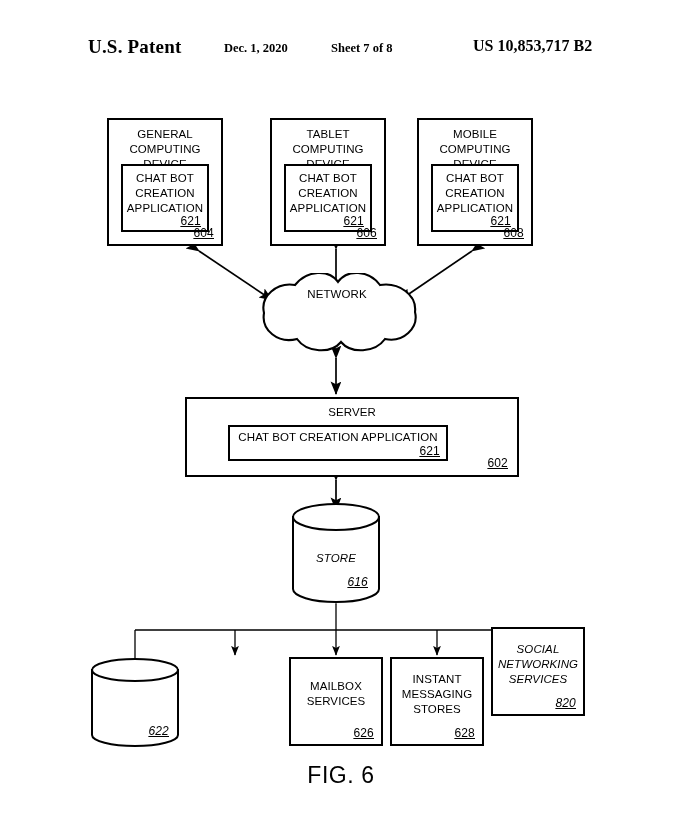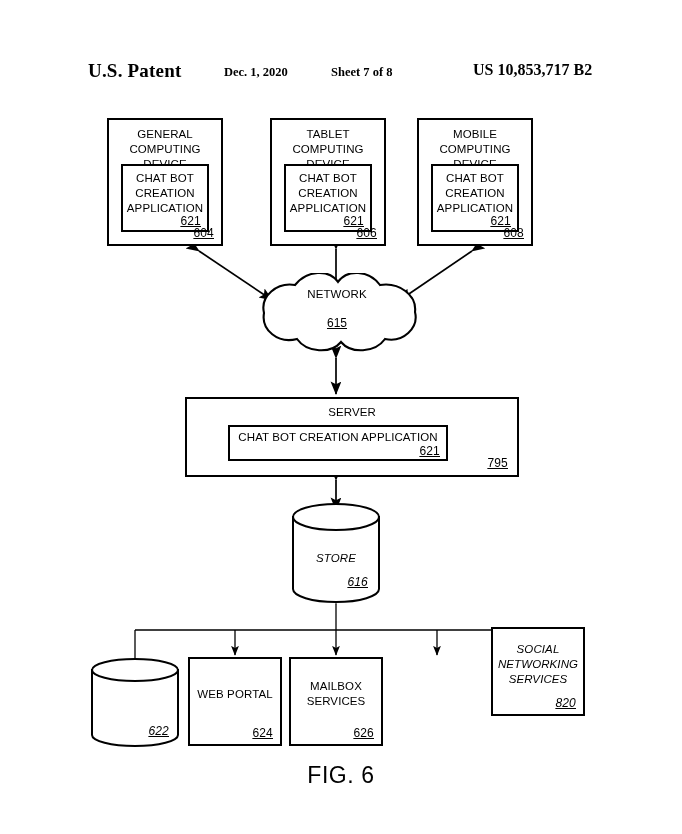--- a/index.html
+++ b/index.html
@@ -22,21 +22,20 @@
     top: 36px;
     left: 0;
     width: 682px;
     height: 26px;
   }
   .pat-header span {
     position: absolute;
     font-family: "Liberation Serif", serif;
     font-weight: bold;
     white-space: nowrap;
-    margin-top: 24px;
   }
   .ph-title   { left: 88px;  top: 0px;  font-size: 19px; letter-spacing: .2px; }
   .ph-date    { left: 224px; top: 5px;  font-size: 12.5px; }
   .ph-sheet   { left: 331px; top: 5px;  font-size: 12.5px; }
   .ph-number  { left: 473px; top: 1px;  font-size: 16px; }
 
   
   #figure {
     position: absolute;
     left: 0;
@@ -243,59 +242,58 @@
                C62,-3 84,-4 93,9
                C102,-4 124,-3 135,12
                C154,9 172,22 170,39
                C174,55 158,70 140,66
                C130,80 106,81 96,69
                C86,81 62,80 52,66
                C33,71 16,57 19,40
                C15,23 32,9 50,12 Z" fill="#ffffff" stroke="#000000" stroke-width="2.1"></path>
     </svg>
     <div class="node-label">NETWORK</div>
-    <div class="cloud-ref">615</div>
   </div>
 
   <div class="node" id="node-server">
     <div class="node-label">SERVER</div>
     <div id="server-app">
       <div class="node-label">CHAT BOT CREATION APPLICATION</div>
       <div class="ref">621</div>
     </div>
-    <div class="ref">795</div>
+    <div class="ref">602</div>
   </div>
 
   <div class="cylinder" id="node-store">
     <svg class="cyl-svg" width="90" height="100" viewBox="0 0 90 100" xmlns="http://www.w3.org/2000/svg">
       <path d="M2,14 L2,86 A43,13 0 0 0 88,86 L88,14 Z" fill="#fff" stroke="#000" stroke-width="2"></path>
       <ellipse cx="45" cy="14" rx="43" ry="13" fill="#fff" stroke="#000" stroke-width="2"></ellipse>
     </svg>
     <div class="node-label">STORE</div>
     <div class="ref">616</div>
   </div>
 
   <div class="cylinder" id="node-directory">
     <svg class="cyl-svg" width="90" height="90" viewBox="0 0 90 90" xmlns="http://www.w3.org/2000/svg">
       <path d="M2,13 L2,78 A43,11 0 0 0 88,78 L88,13 Z" fill="#fff" stroke="#000" stroke-width="2"></path>
       <ellipse cx="45" cy="13" rx="43" ry="11" fill="#fff" stroke="#000" stroke-width="2"></ellipse>
     </svg>
     <div class="ref">622</div>
   </div>
 
-  <div class="node service" id="node-service-1" style="left:188px; top:657px;">
-    <div class="node-label">WEB PORTAL</div>
-    <div class="ref">624</div>
-  </div>
 
   <div class="node service" id="node-service-2" style="left:289px; top:657px;">
     <div class="node-label">MAILBOX SERVICES</div>
     <div class="ref">626</div>
   </div>
 
+  <div class="node service" id="node-service-3" style="left:390px; top:657px;">
+    <div class="node-label">INSTANT MESSAGING STORES</div>
+    <div class="ref">628</div>
+  </div>
 
   <div class="node service" id="node-service-4" style="left:491px; top:627px;font-style:italic;">
     <div class="node-label">SOCIAL NETWORKING SERVICES</div>
     <div class="ref">820</div>
   </div>
 
   <div id="fig-caption">FIG. 6</div>
 </div>
 
 </body></html>

